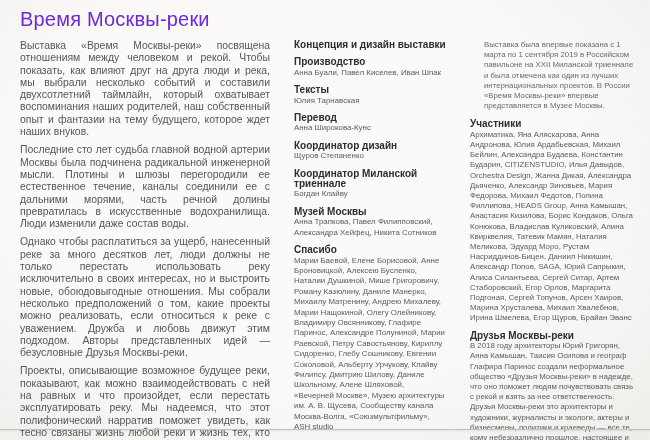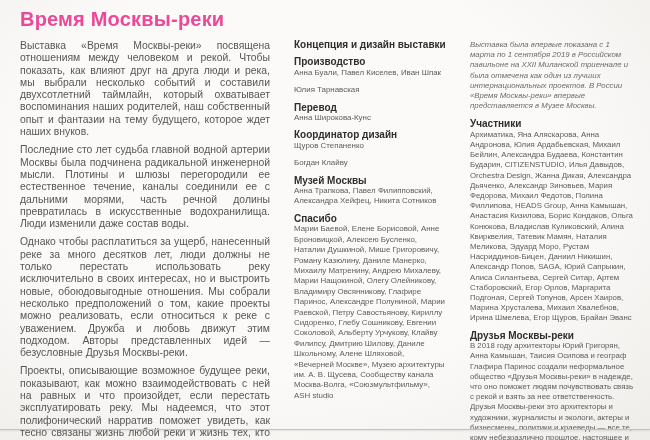--- a/index.html
+++ b/index.html
@@ -13,22 +13,22 @@
     color: #4f4f4f;
     position: relative;
   }
   .page {
     position: absolute; inset: 0;
     padding: 8px 18px 0 20px;
     box-sizing: border-box;
   }
   .title {
     font-size: 20px;
-    font-weight: bold;
-    color: #ec4899;
+    font-weight: normal;
+    color: #6d28d9;
     letter-spacing: 0.2px;
     margin: 0 0 9px 0;
   }
   .columns { display: flex; gap: 24px; }
 
   .col-left {
     width: 250px; flex: 0 0 250px;
     font-size: 10.4px; line-height: 12.3px;
     text-align: justify;
     color: #565656;
@@ -46,23 +46,22 @@
     color: #5c5c5c;
   }
   .section { margin: 0 0 7px 0; }
   .section h2 {
     font-size: 10px; line-height: 10.4px;
     font-weight: bold; color: #2e2e2e;
     margin: 0; padding: 0;
   }
   .section p { margin: 0; }
   .intro {
-    font-style: italic;
     color: #6b6b6b;
-    margin: 0 0 8px 0;
+    margin: 0 0 8px 14px;
   }
   .bottom-rule {
     position: absolute; left: 0; right: 0; top: 429px;
     height: 0;
     border-top: 1px solid #c2c1bf;
     box-shadow: 0 1px 2px rgba(90,85,75,0.18);
   }
 </style>
 </head>
 <body>
@@ -82,31 +81,33 @@
 
     <div class="col-mid">
       <div class="section">
         <h2>Концепция и дизайн выставки</h2>
       </div>
       <div class="section">
         <h2>Производство</h2>
         <p>Анна Буали, Павел Киселев, Иван Шпак</p>
       </div>
       <div class="section">
+        <h2>Тексты</h2>
         <p>Юлия Тарнавская</p>
       </div>
       <div class="section">
         <h2>Перевод</h2>
         <p>Анна Широкова-Кунс</p>
       </div>
       <div class="section">
         <h2>Координатор дизайн</h2>
         <p>Щуров Степаненко</p>
       </div>
       <div class="section">
+        <h2>Координатор Миланской триеннале</h2>
         <p>Богдан Клайву</p>
       </div>
       <div class="section">
         <h2>Музей Москвы</h2>
         <p>Анна Трапкова, Павел Филипповский, Александра Хейфец, Никита Сотников</p>
       </div>
       <div class="section">
         <h2>Спасибо</h2>
         <p>Марии Баевой, Елене Борисовой, Анне Броновицкой, Алексею Бусленко, Наталии Душкиной, Мише Григоровичу, Роману Казюлину, Даниле Манерко, Михаилу Матренину, Андрею Михалеву, Марии Нащокиной, Олегу Олейникову, Владимиру Овсянникову, Глафире Паринос, Александре Полуниной, Марии Раевской, Петру Савостьянову, Кириллу Сидоренко, Глебу Сошникову, Евгении Соколовой, Альберту Урчукову, Клайву Филипсу, Дмитрию Шилову, Даниле Школьному, Алене Шляховой, «Вечерней Москве», Музею архитектуры им. А. В. Щусева, Сообществу канала Москва-Волга, «Союзмультфильму», ASH studio</p>
       </div>

